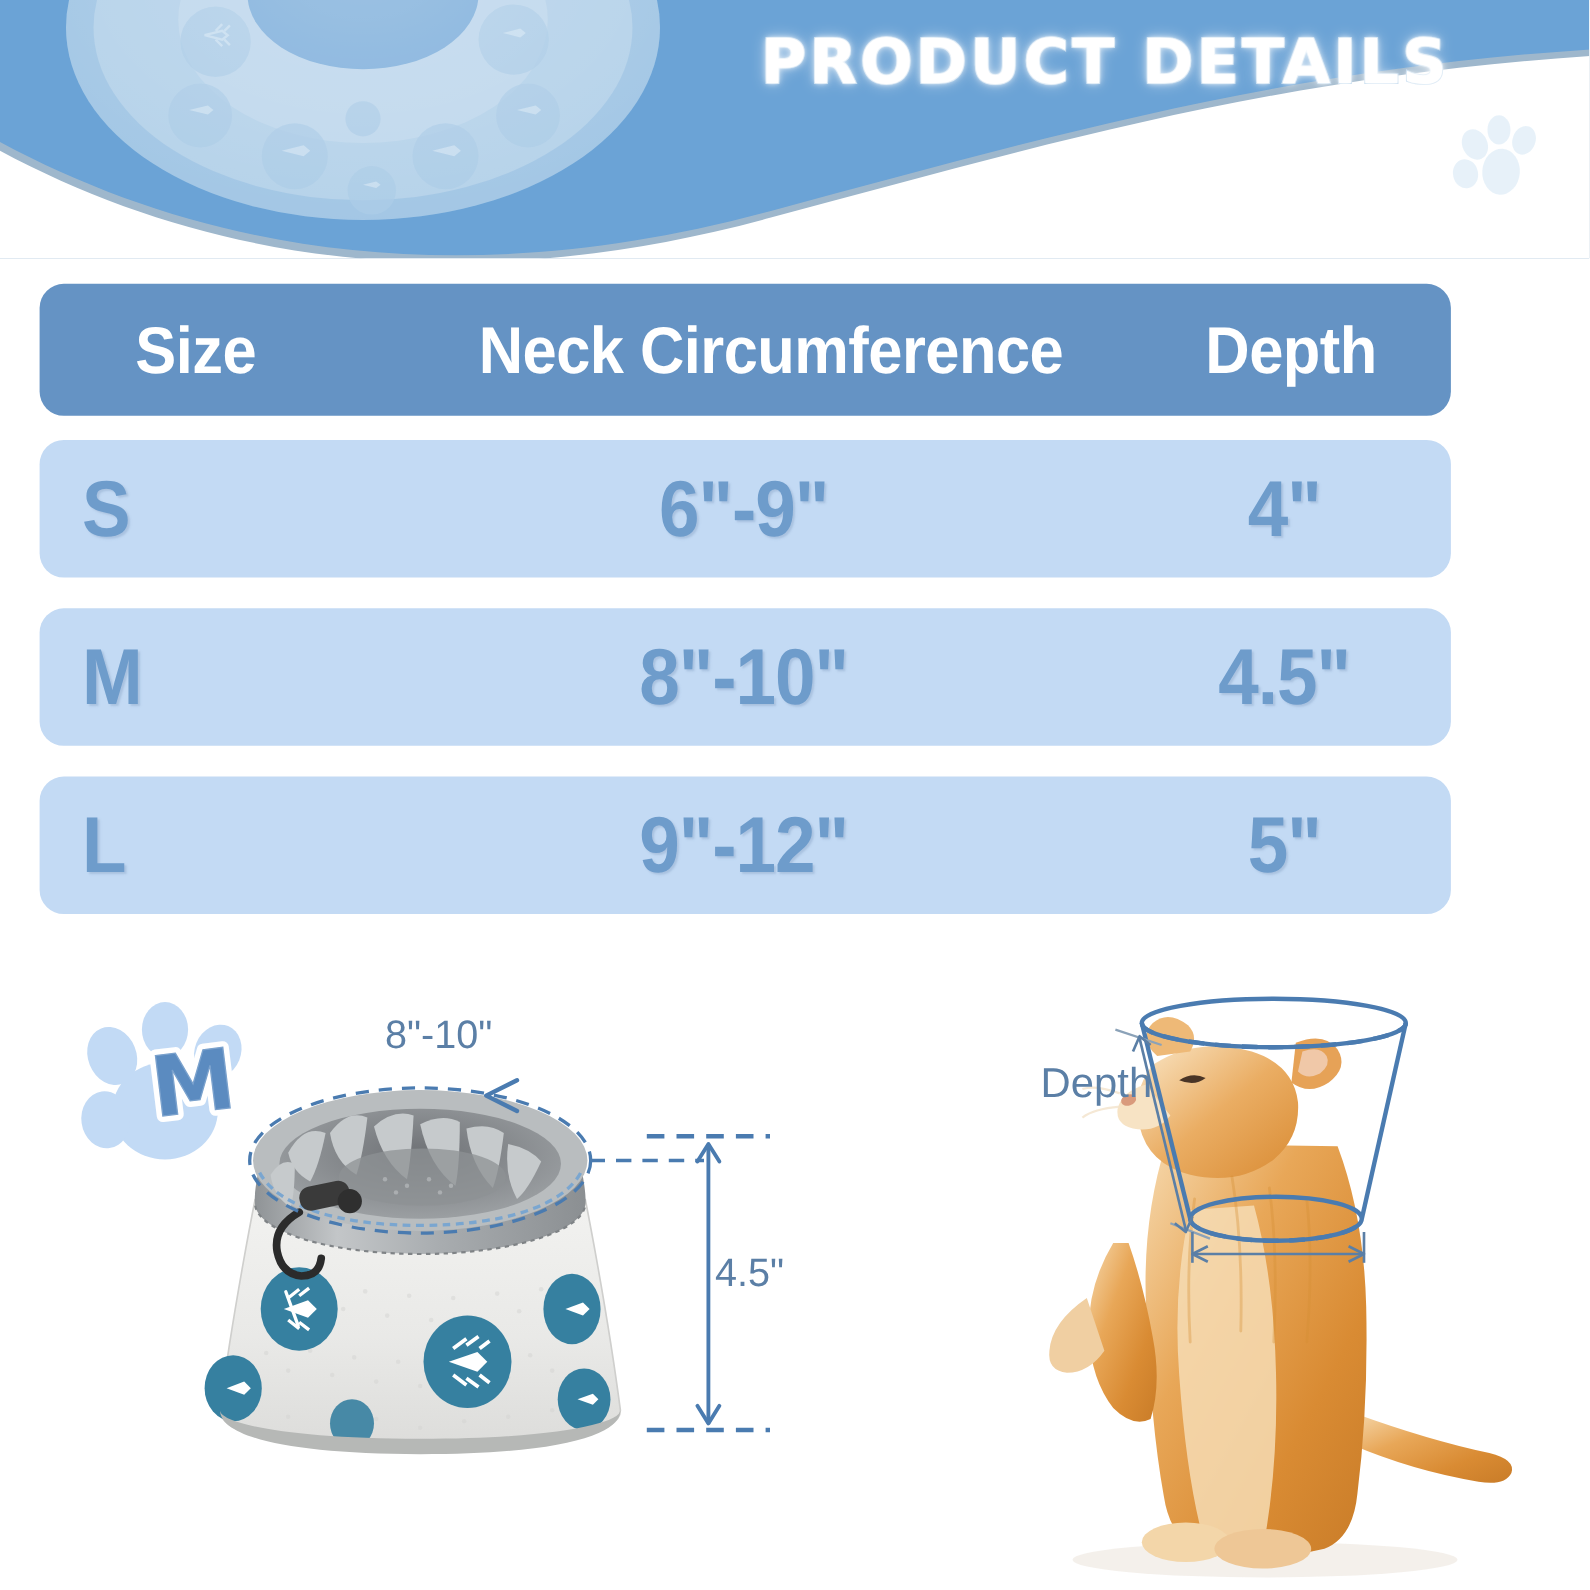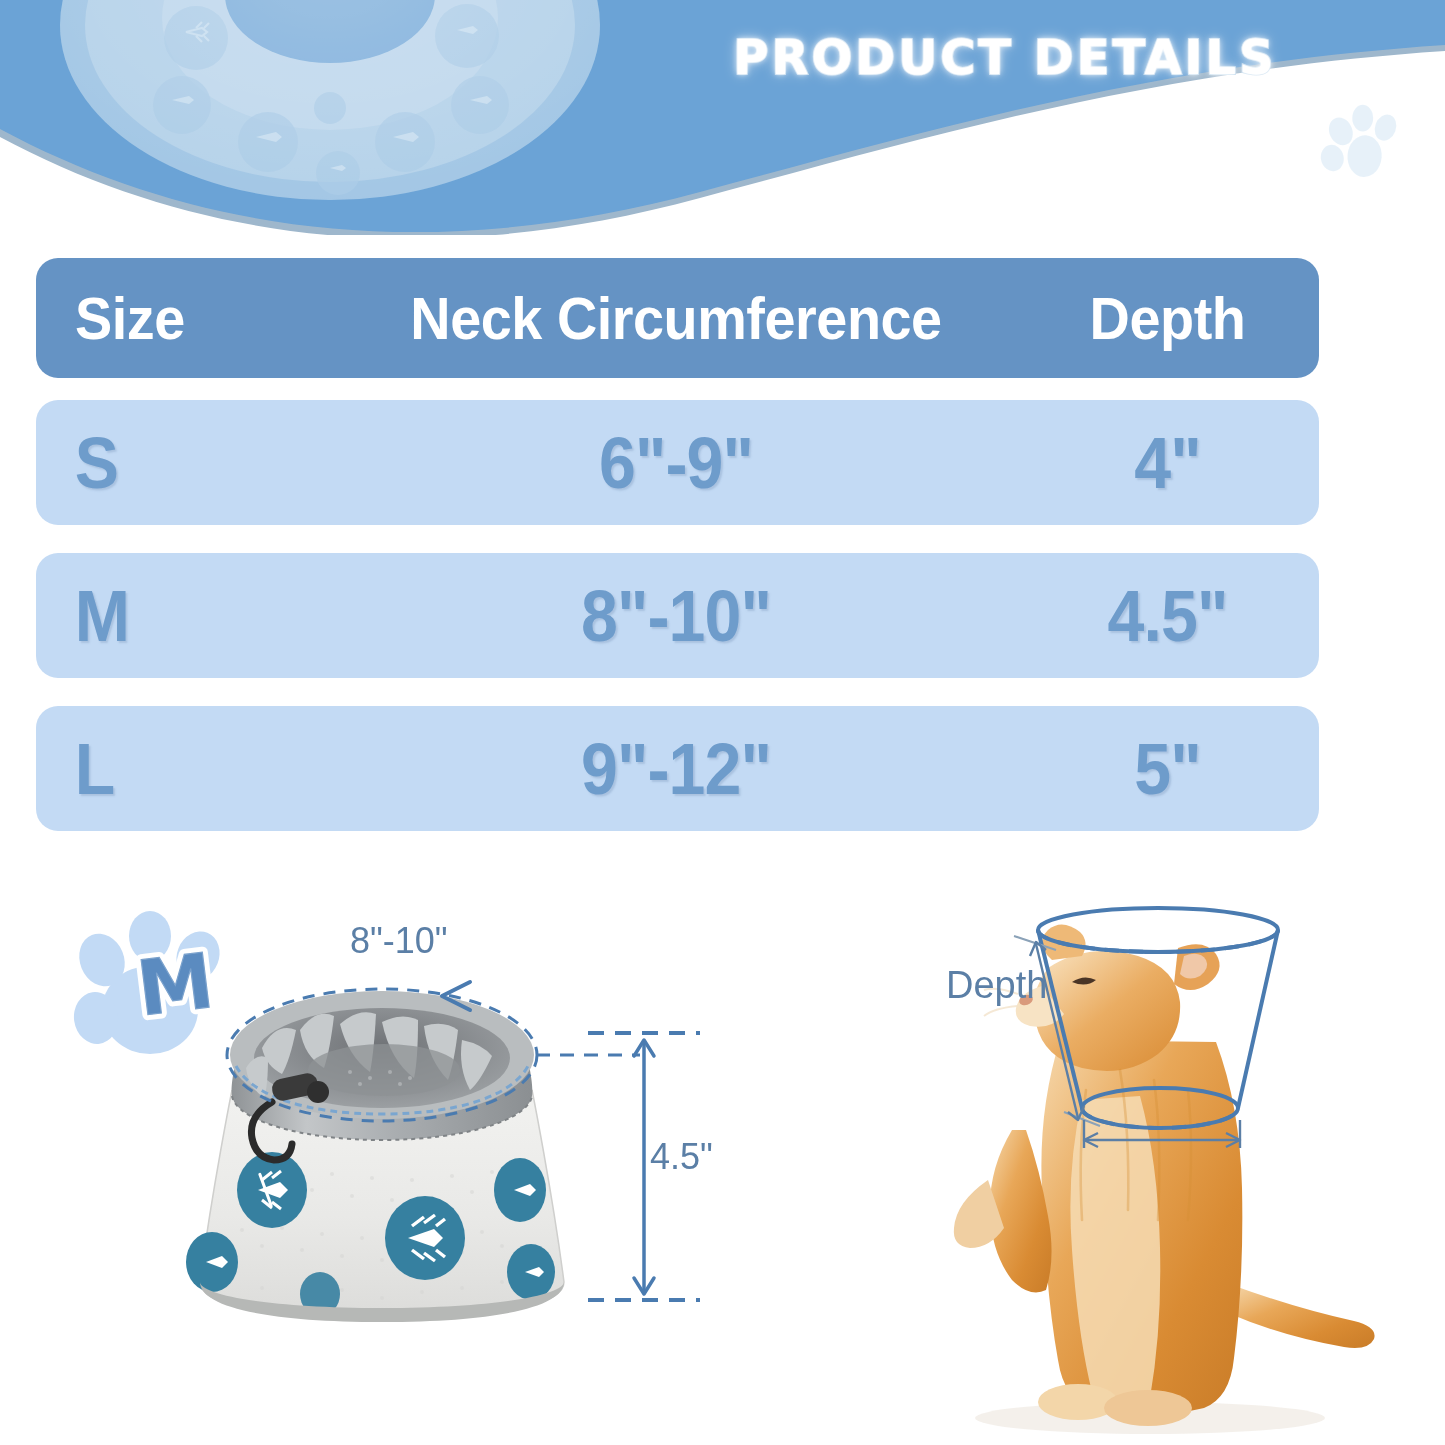--- a/index.html
+++ b/index.html
@@ -28,21 +28,21 @@
   }
   .header-svg { position: absolute; left: 0; top: 0; }
 
   .header-title {
     position: absolute;
     left: 575px;
     top: 14px;
     width: 860px;
     text-align: center;
     font-family: "DejaVu Sans", sans-serif;
-    font-size: 48px;
+    font-size: 56px;
     font-weight: bold;
     letter-spacing: 3px;
     color: #ffffff;
     -webkit-text-stroke: 2px #b9d5ec;
     paint-order: stroke fill;
     text-shadow:
        0 0 2px #ffffff,
        0 0 6px rgba(255,255,255,0.85),
        0 0 14px rgba(255,255,255,0.55);
     white-space: nowrap;
@@ -60,20 +60,21 @@
     position: relative;
     display: flex;
     align-items: center;
     box-sizing: border-box;
   }
   .trow.header-row {
     height: 120px;
     background: #6593c4;
     border-radius: 22px;
     margin-bottom: 22px;
+    padding-left: 48px;
   }
   .trow.data-row {
     height: 125px;
     background: #c3daf4;
     border-radius: 22px;
     margin-bottom: 28px;
   }
   .cell {
     box-sizing: border-box;
   }

